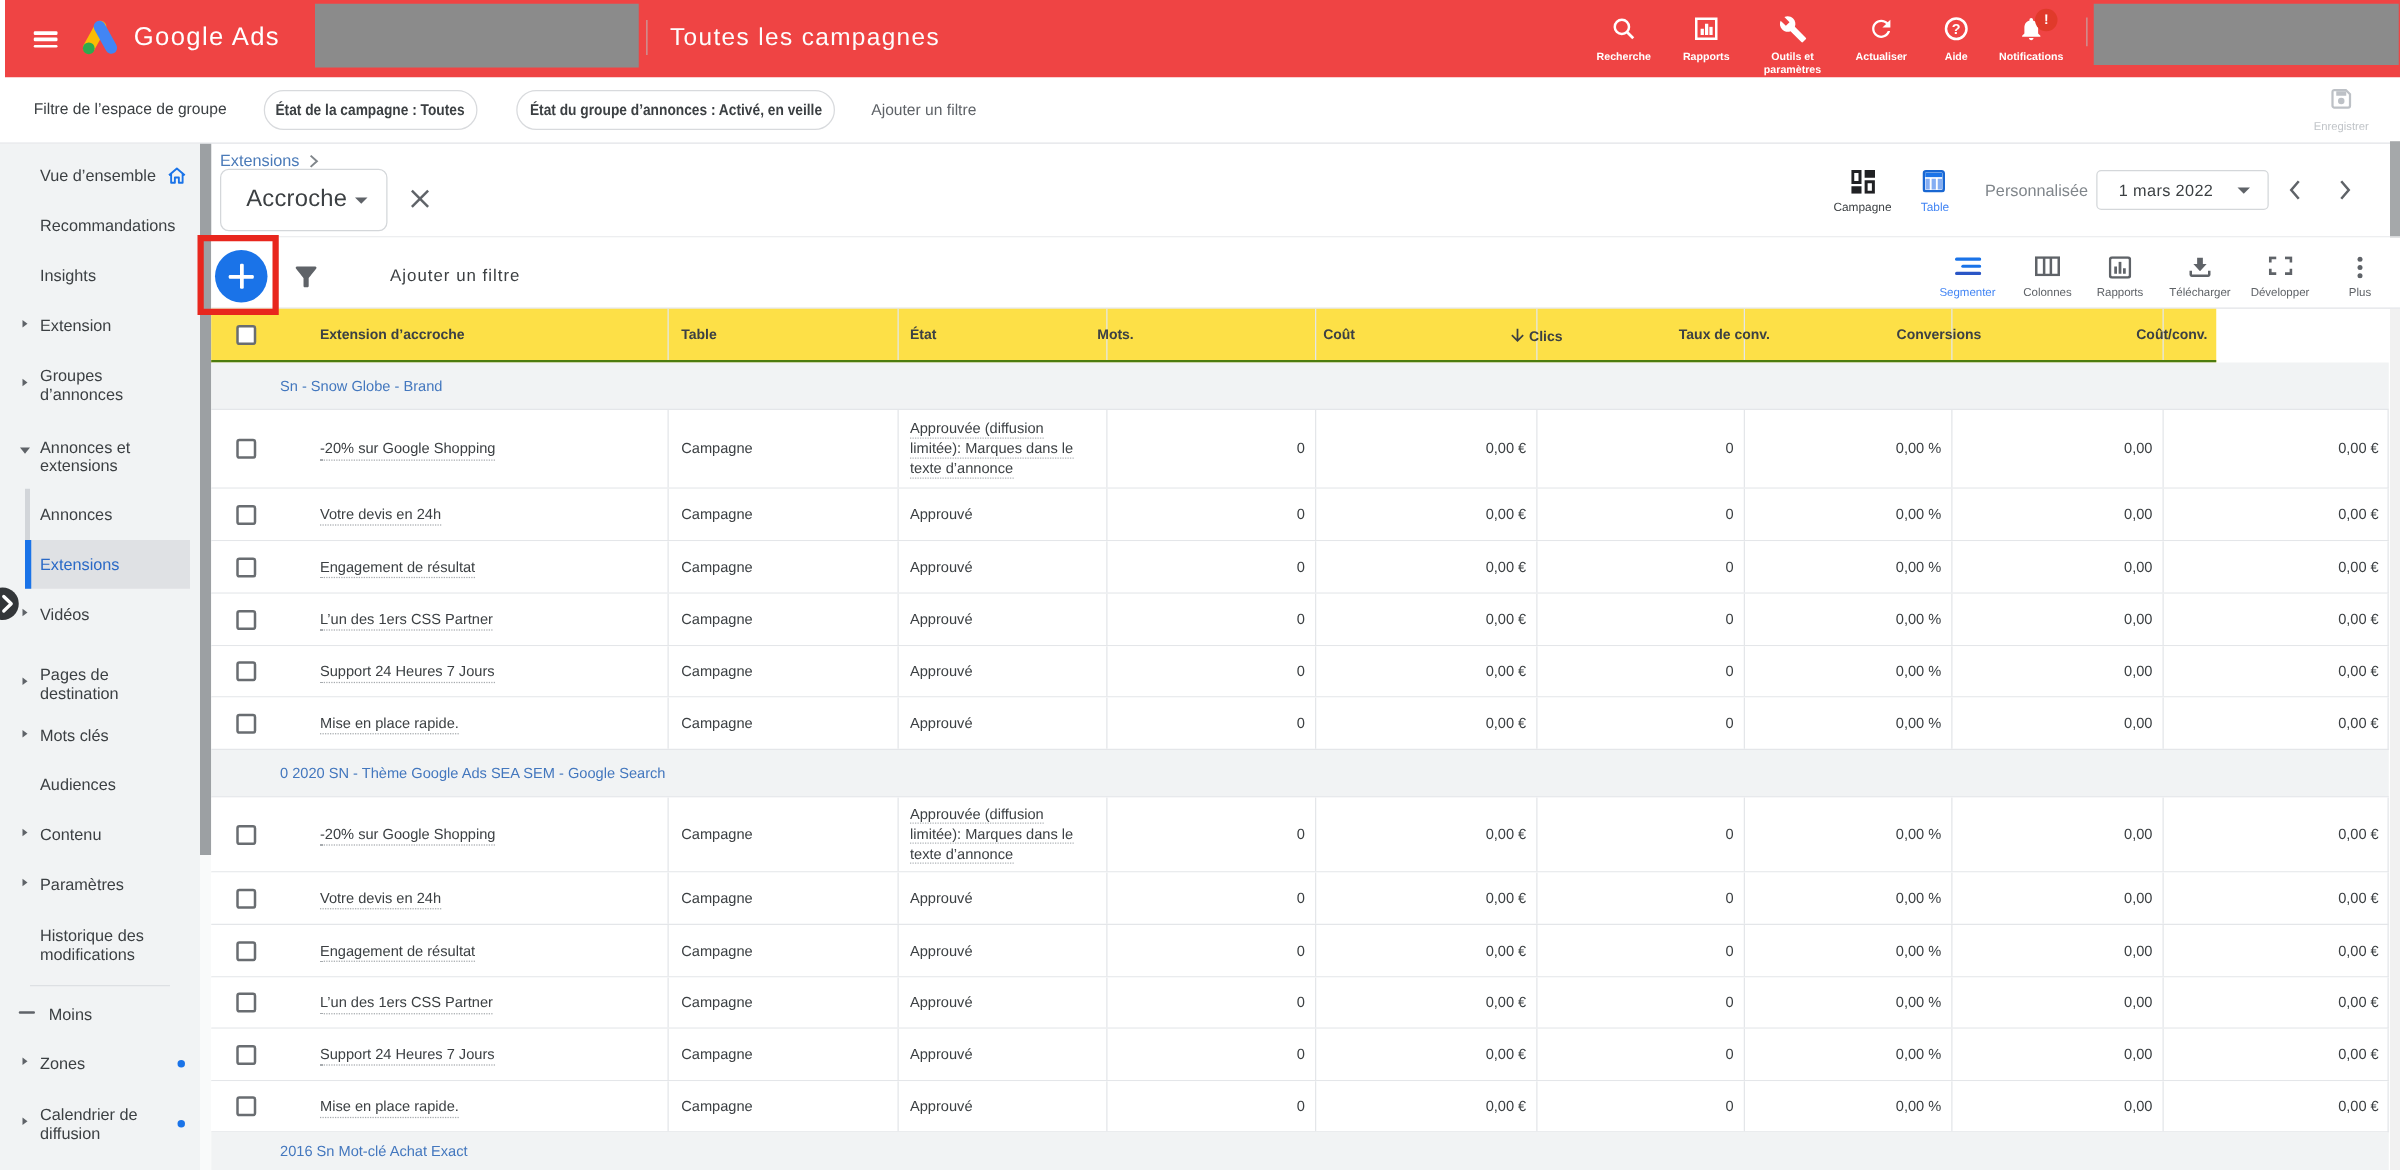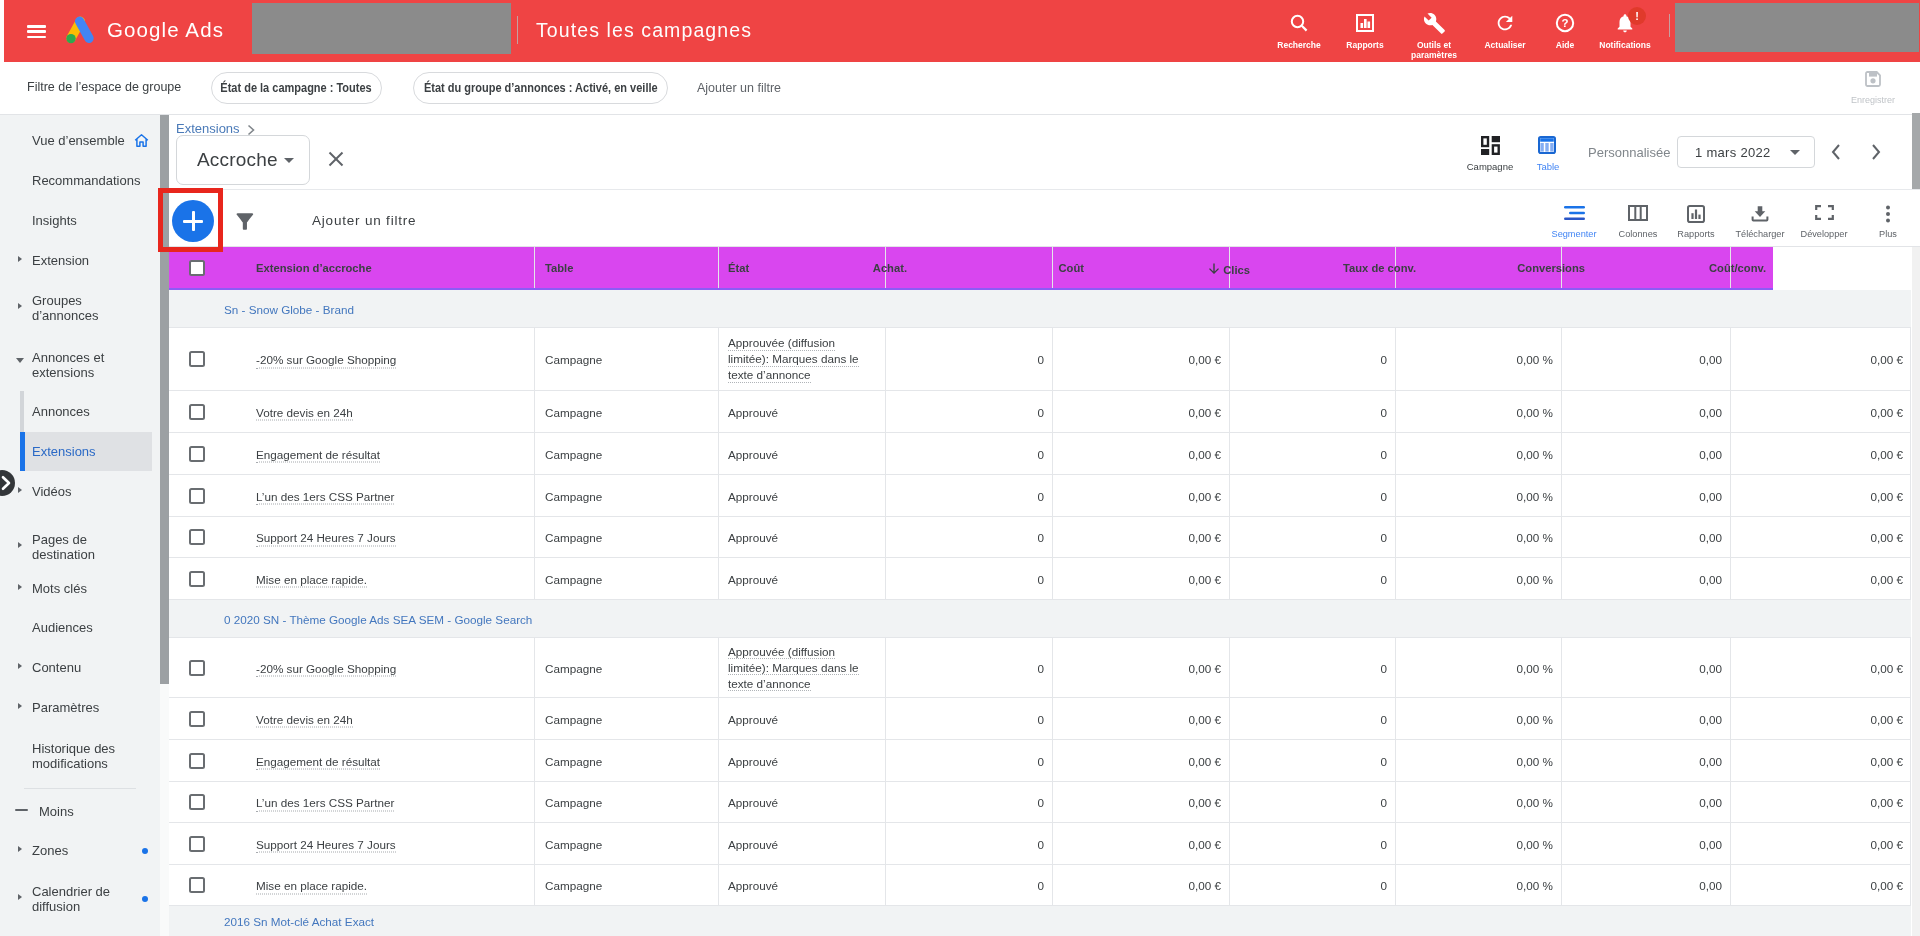--- a/index.html
+++ b/index.html
@@ -58,21 +58,21 @@
 #pluscirc{position:absolute;left:172px;top:200px;width:42px;height:42px;border-radius:50%;background:#1a73e8;}
 #pluscirc:after{content:"";position:absolute;left:11px;top:19.5px;width:20px;height:3px;background:#fff;border-radius:1px;}
 #pluscirc:before{content:"";position:absolute;left:19.5px;top:11px;width:3px;height:20px;background:#fff;border-radius:1px;}
 #redbox{position:absolute;left:158px;top:188px;width:65px;height:64px;border:5px solid #e8261d;z-index:30;}
 #funnel{position:absolute;left:236px;top:210px;}
 #addf2{position:absolute;left:312px;top:213px;font-size:13.5px;color:#3c4043;letter-spacing:.8px;}
 .tool{position:absolute;top:205px;width:80px;text-align:center;color:#5f6368;}
 .tool .lbl{font-size:9.2px;margin-top:6px;color:#5f6368;}
 .tool.blue .lbl{color:#4285f4;}
 
-#thead{position:absolute;left:169px;top:247px;width:1604px;height:43px;border-bottom:2px solid #8b5cf6;background:#d946ef;font-size:11.2px;font-weight:bold;}
+#thead{position:absolute;left:169px;top:247px;width:1604px;height:43px;border-bottom:2px solid #4d7c0f;background:#fde047;font-size:11.2px;font-weight:bold;}
 .hcell{position:absolute;top:50%;transform:translateY(-50%);white-space:nowrap;color:#3c4043;}
 .vsep{position:absolute;top:0;width:1px;height:100%;background:#e4e6e9;}
 .row{position:absolute;left:169px;width:1742px;background:#fff;border-bottom:1px solid #e4e6e9;border-right:1px solid #e4e6e9;font-size:11.7px;}
 .grow{position:absolute;left:169px;width:1742px;background:#f1f3f4;border-bottom:1px solid #e4e6e9;font-size:11.7px;}
 .grow .t{position:absolute;left:55px;top:50%;transform:translateY(-50%);color:#4377be;}
 .cell{position:absolute;top:50%;transform:translateY(-50%);white-space:nowrap;color:#3c4043;}
 .cb{position:absolute;left:20px;top:50%;margin-top:-8px;width:16px;height:16px;border:2px solid #696d71;border-radius:2.5px;background:#fff;}
 .nm{border-bottom:1px dotted #a6aaae;padding-bottom:1.5px;margin-top:15px;}
 .ul{border-bottom:1px dotted #b0b4b8;display:inline-block;line-height:13.5px;margin-bottom:.5px;}
 .num{text-align:right;}
@@ -300,21 +300,21 @@
     <div class="vsep" style="left:716px"></div>
     <div class="vsep" style="left:883px"></div>
     <div class="vsep" style="left:1060px"></div>
     <div class="vsep" style="left:1226px"></div>
     <div class="vsep" style="left:1392px"></div>
     <div class="vsep" style="left:1561px"></div>
     <div class="cb"></div>
     <div class="hcell" style="left:87px;font-weight:bold">Extension d’accroche</div>
     <div class="hcell" style="left:376px">Table</div>
     <div class="hcell" style="left:559px">État</div>
-    <div class="hcell num" style="right:866px">Achat.</div>
+    <div class="hcell num" style="right:866px">Mots.</div>
     <div class="hcell num" style="right:689px">Coût</div>
     <div class="hcell num" style="right:523px"><span style="position:relative;top:2px;margin-right:3px"><svg width="12" height="13" viewBox="0 0 12 13" style="">
           <path fill="#3c4043" d="M11 6.6l-.95-.95L6.7 9v-8H5.3v8L2 5.65 1 6.6l5 5 5-5z"></path>
         </svg></span><b>Clics</b></div>
     <div class="hcell num" style="right:357px">Taux de conv.</div>
     <div class="hcell num" style="right:188px">Conversions</div>
     <div class="hcell num" style="right:7px">Coût/conv.</div>
   </div>
 <div class="grow" style="top:290px;height:38px">
     <span class="t">Sn - Snow Globe - Brand</span>

